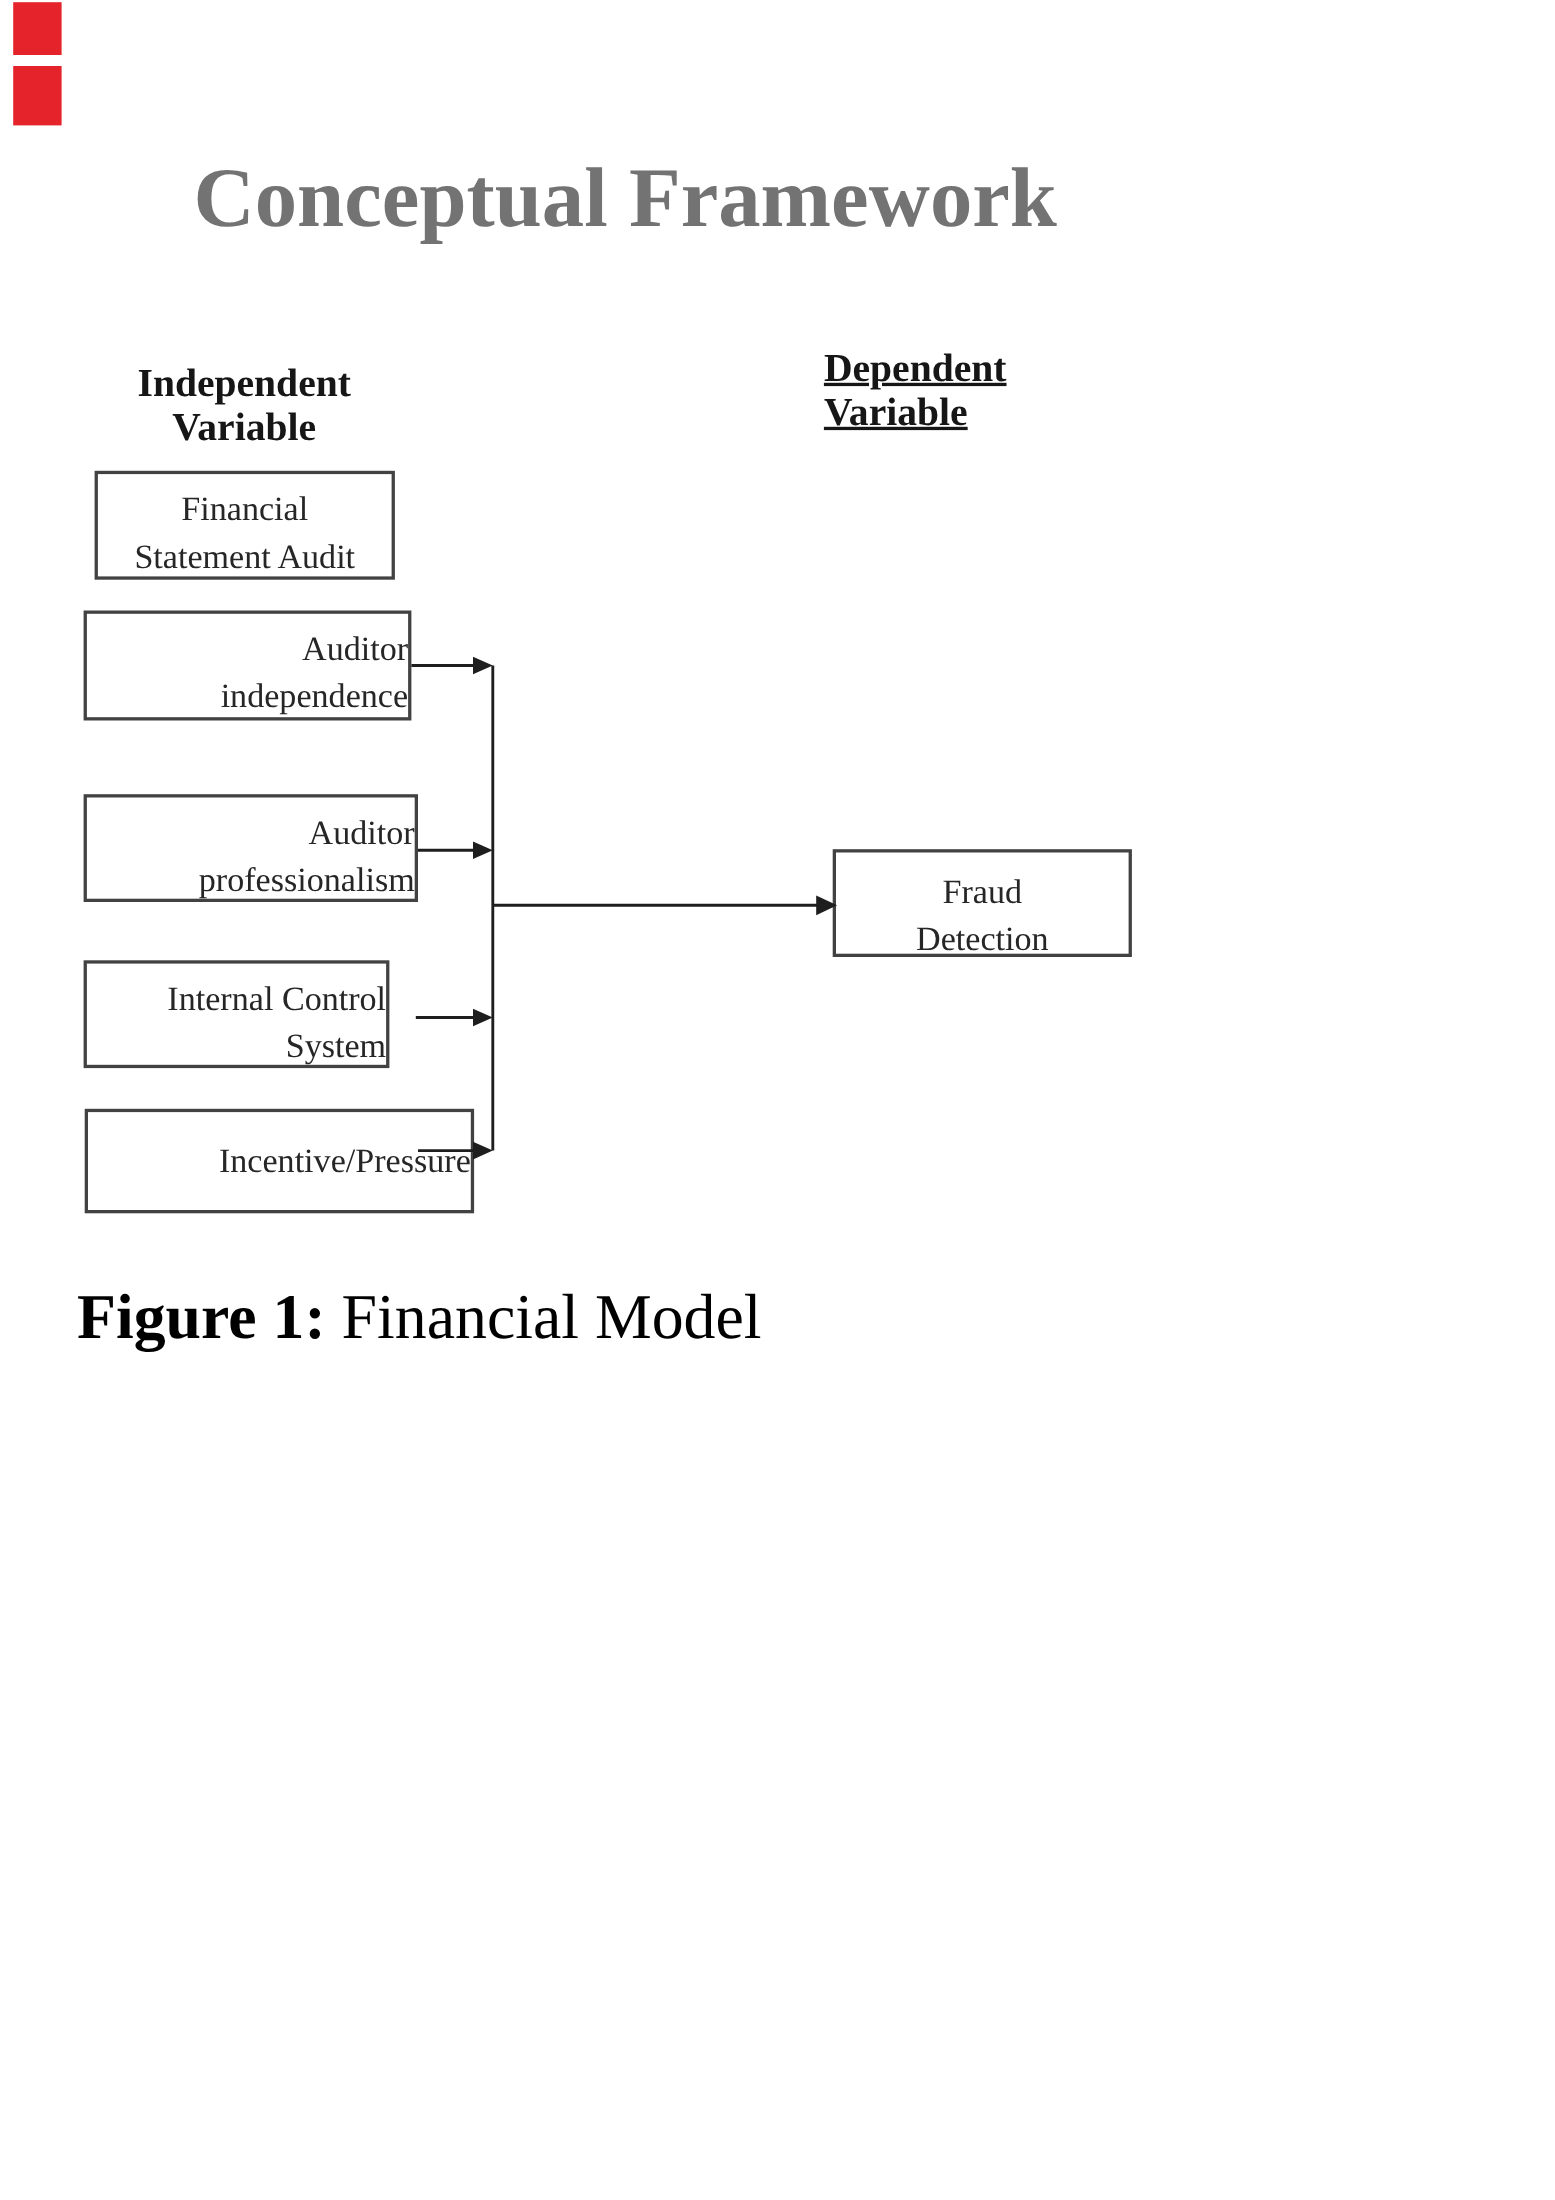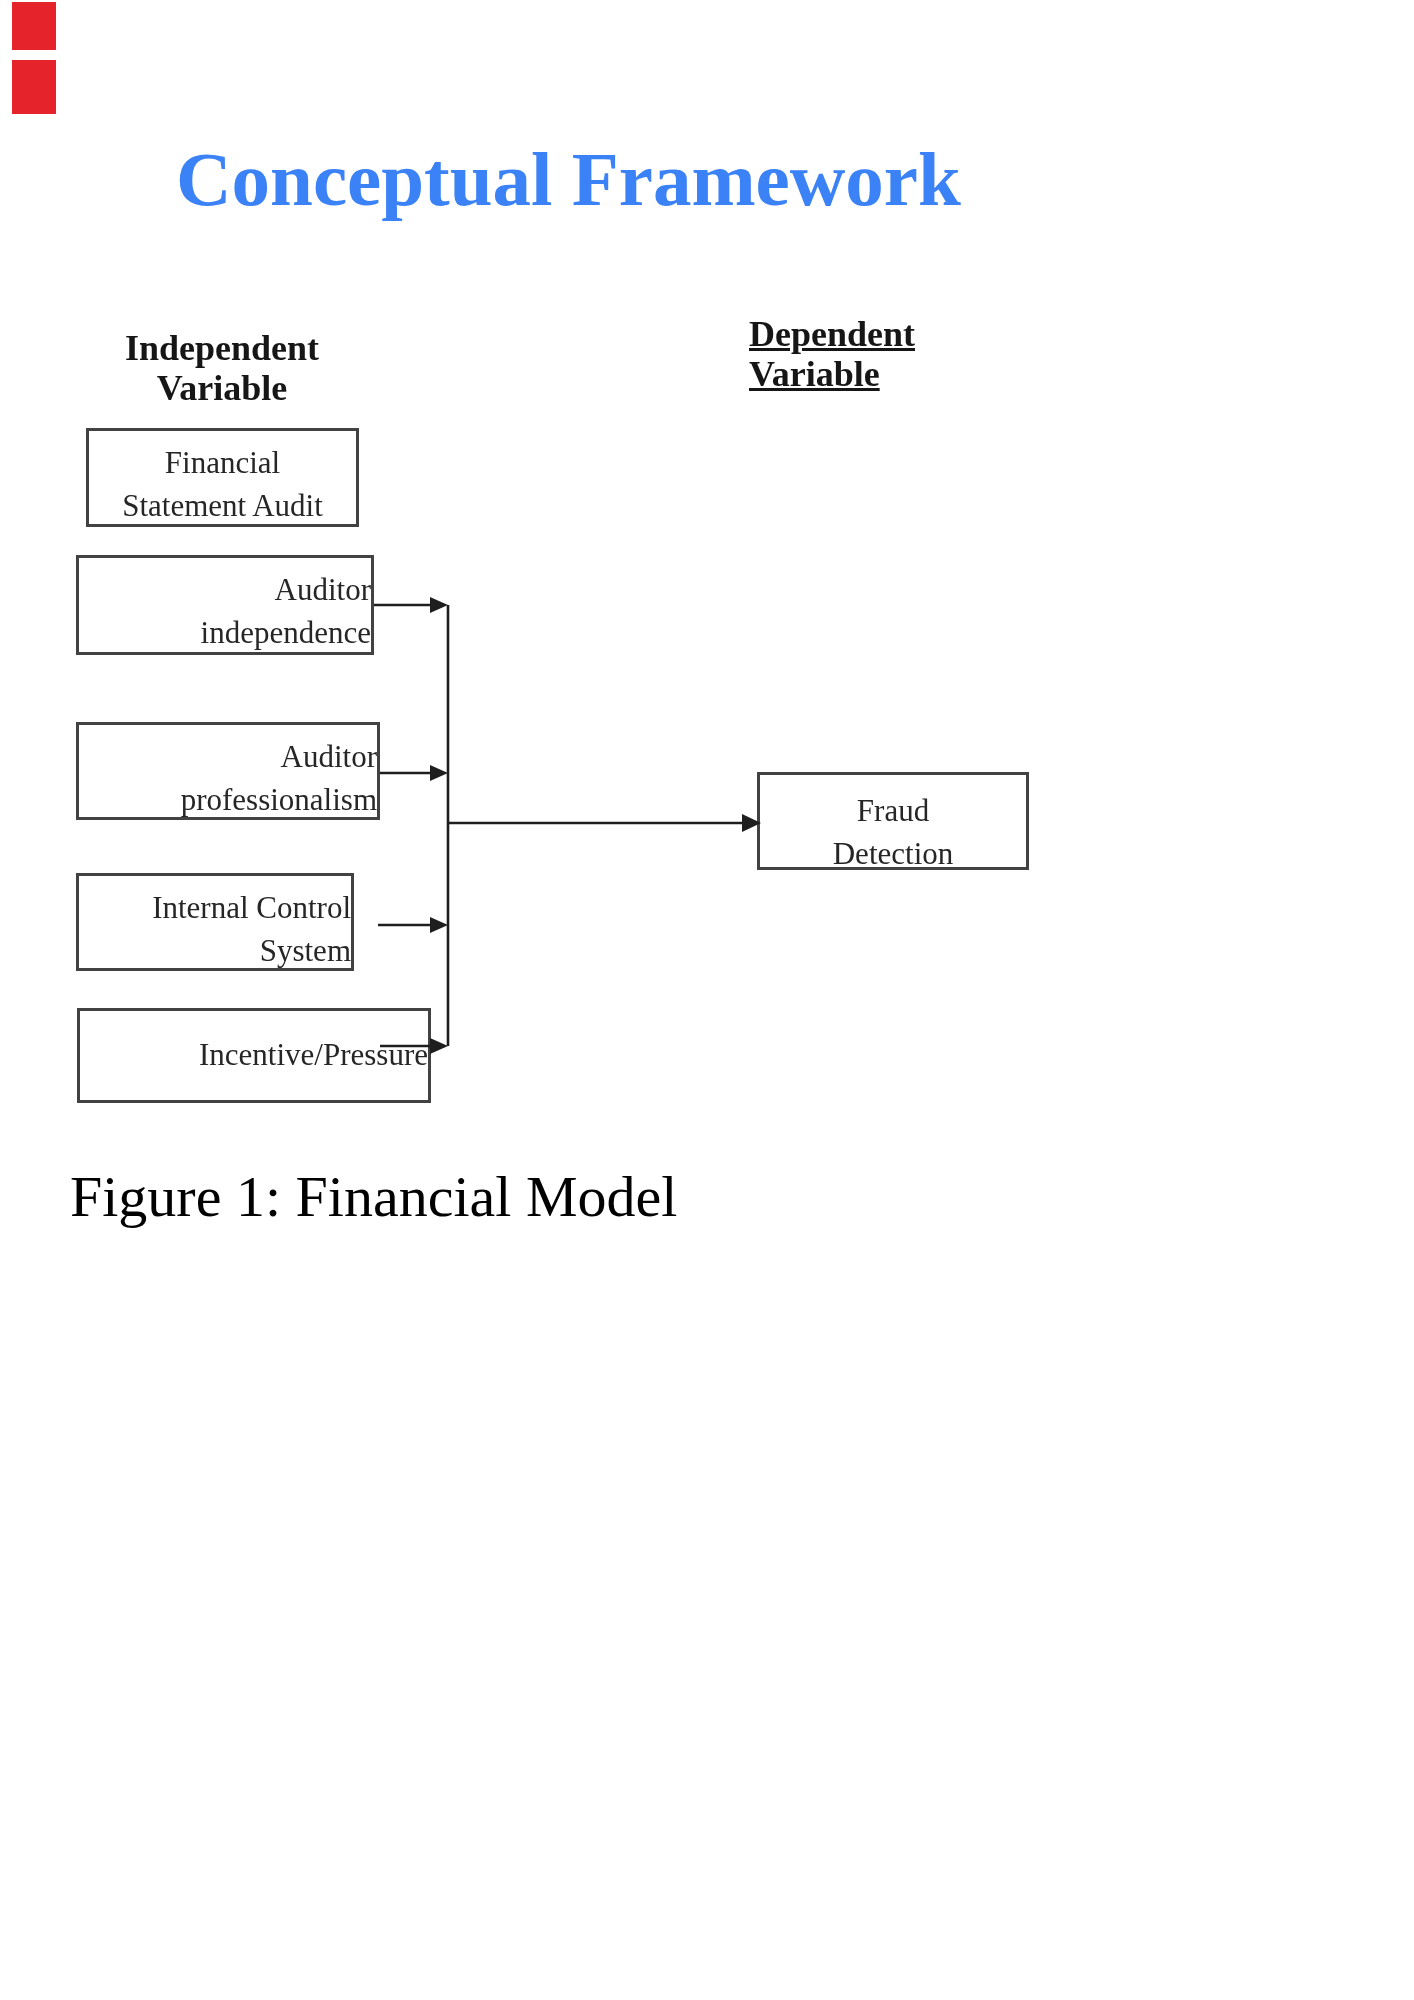--- a/index.html
+++ b/index.html
@@ -18,21 +18,21 @@
   }
   #redbar-1 { top: 2px;  height: 48px; }
   #redbar-2 { top: 60px; height: 54px; }
 
   #title {
     position: absolute;
     left: 176px;
     top: 141px;
     font-size: 77px;
     font-weight: bold;
-    color: #3b82f6;
+    color: #737373;
     line-height: 1.0;
     white-space: nowrap;
     text-align: right;
   }
 
   .col-header {
     position: absolute;
     font-size: 36px;
     font-weight: bold;
     color: #161616;
@@ -83,21 +83,21 @@
 
   #caption {
     position: absolute;
     left: 70px;
     top: 1164px;
     font-size: 58px;
     color: #000000;
     line-height: 1.15;
     white-space: nowrap;
   }
-  #caption .cap-label { font-weight: normal; }
+  #caption .cap-label { font-weight: bold; }
 </style>
 </head>
 <body>
 
 <div id="page">
 
   <div id="redbar-1" class="redbar" style="background: rgb(228, 35, 42);"></div>
   <div id="redbar-2" class="redbar" style="background: rgb(228, 35, 42);"></div>
 
   <div id="title">Conceptual Framework</div>

